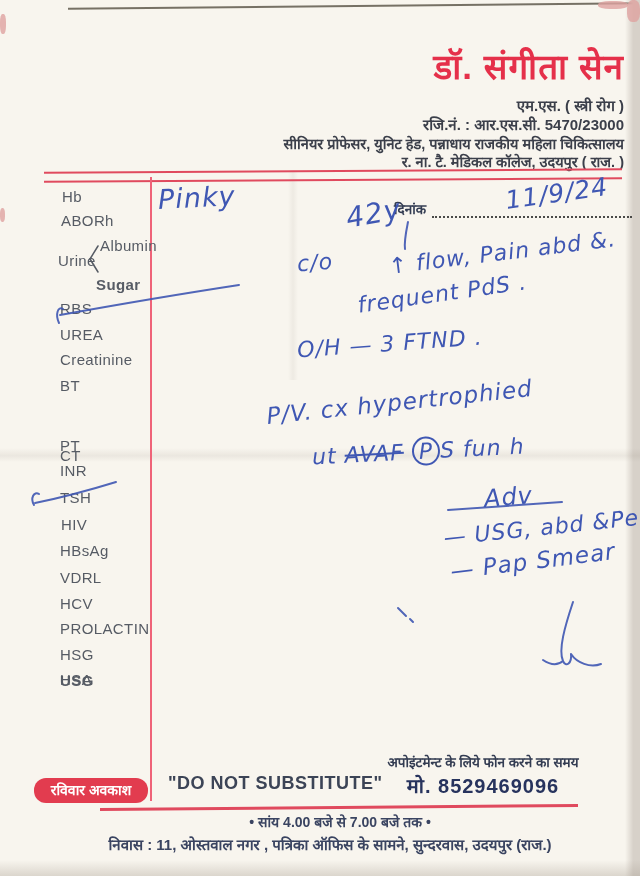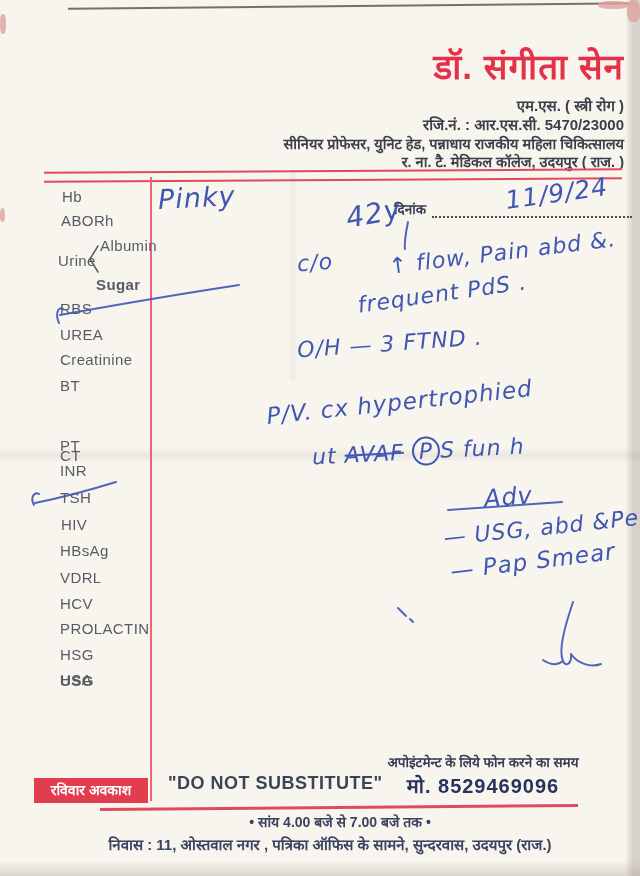--- a/index.html
+++ b/index.html
@@ -37,21 +37,21 @@
   .hw .struck{text-decoration:line-through;text-decoration-thickness:2px;}
   .hw .circled{display:inline-block;border:2px solid #3f57b3;border-radius:50%;
       padding:0 5px;line-height:1.15;font-style:italic;}
   
   .foot-appt{position:absolute;left:352px;top:738px;width:262px;text-align:center;
       font-size:13.5px;font-weight:700;color:#333c52;line-height:17px;margin-top:16px;}
   .foot-phone{position:absolute;left:352px;top:772px;width:262px;text-align:center;
       font-size:20px;font-weight:800;color:#27335d;letter-spacing:1px;}
   .dns{position:absolute;left:168px;top:773px;font-size:18px;font-weight:800;color:#3c4456;letter-spacing:.5px;}
   .sunday-box{position:absolute;left:34px;top:778px;width:114px;height:25px;background:#e23c4f;
-      color:#fff;font-size:14px;font-weight:700;text-align:center;line-height:25px;}
+      color:#fff;font-size:14px;font-weight:700;text-align:center;line-height:25px;border-radius:12px;}
   .rule-bottom{position:absolute;left:100px;top:806px;width:478px;height:2.5px;background:#e04a5e;transform:rotate(-0.5deg);}
   .foot-evening{position:absolute;left:0;top:812px;width:680px;text-align:center;
       font-size:14px;font-weight:700;color:#3a4461;}
   .foot-address{position:absolute;left:0;top:834px;width:660px;text-align:center;
       font-size:15px;font-weight:700;color:#3a4461;}
   svg.marks{position:absolute;left:0;top:0;pointer-events:none;}
 </style>
 </head>
 <body>
 

